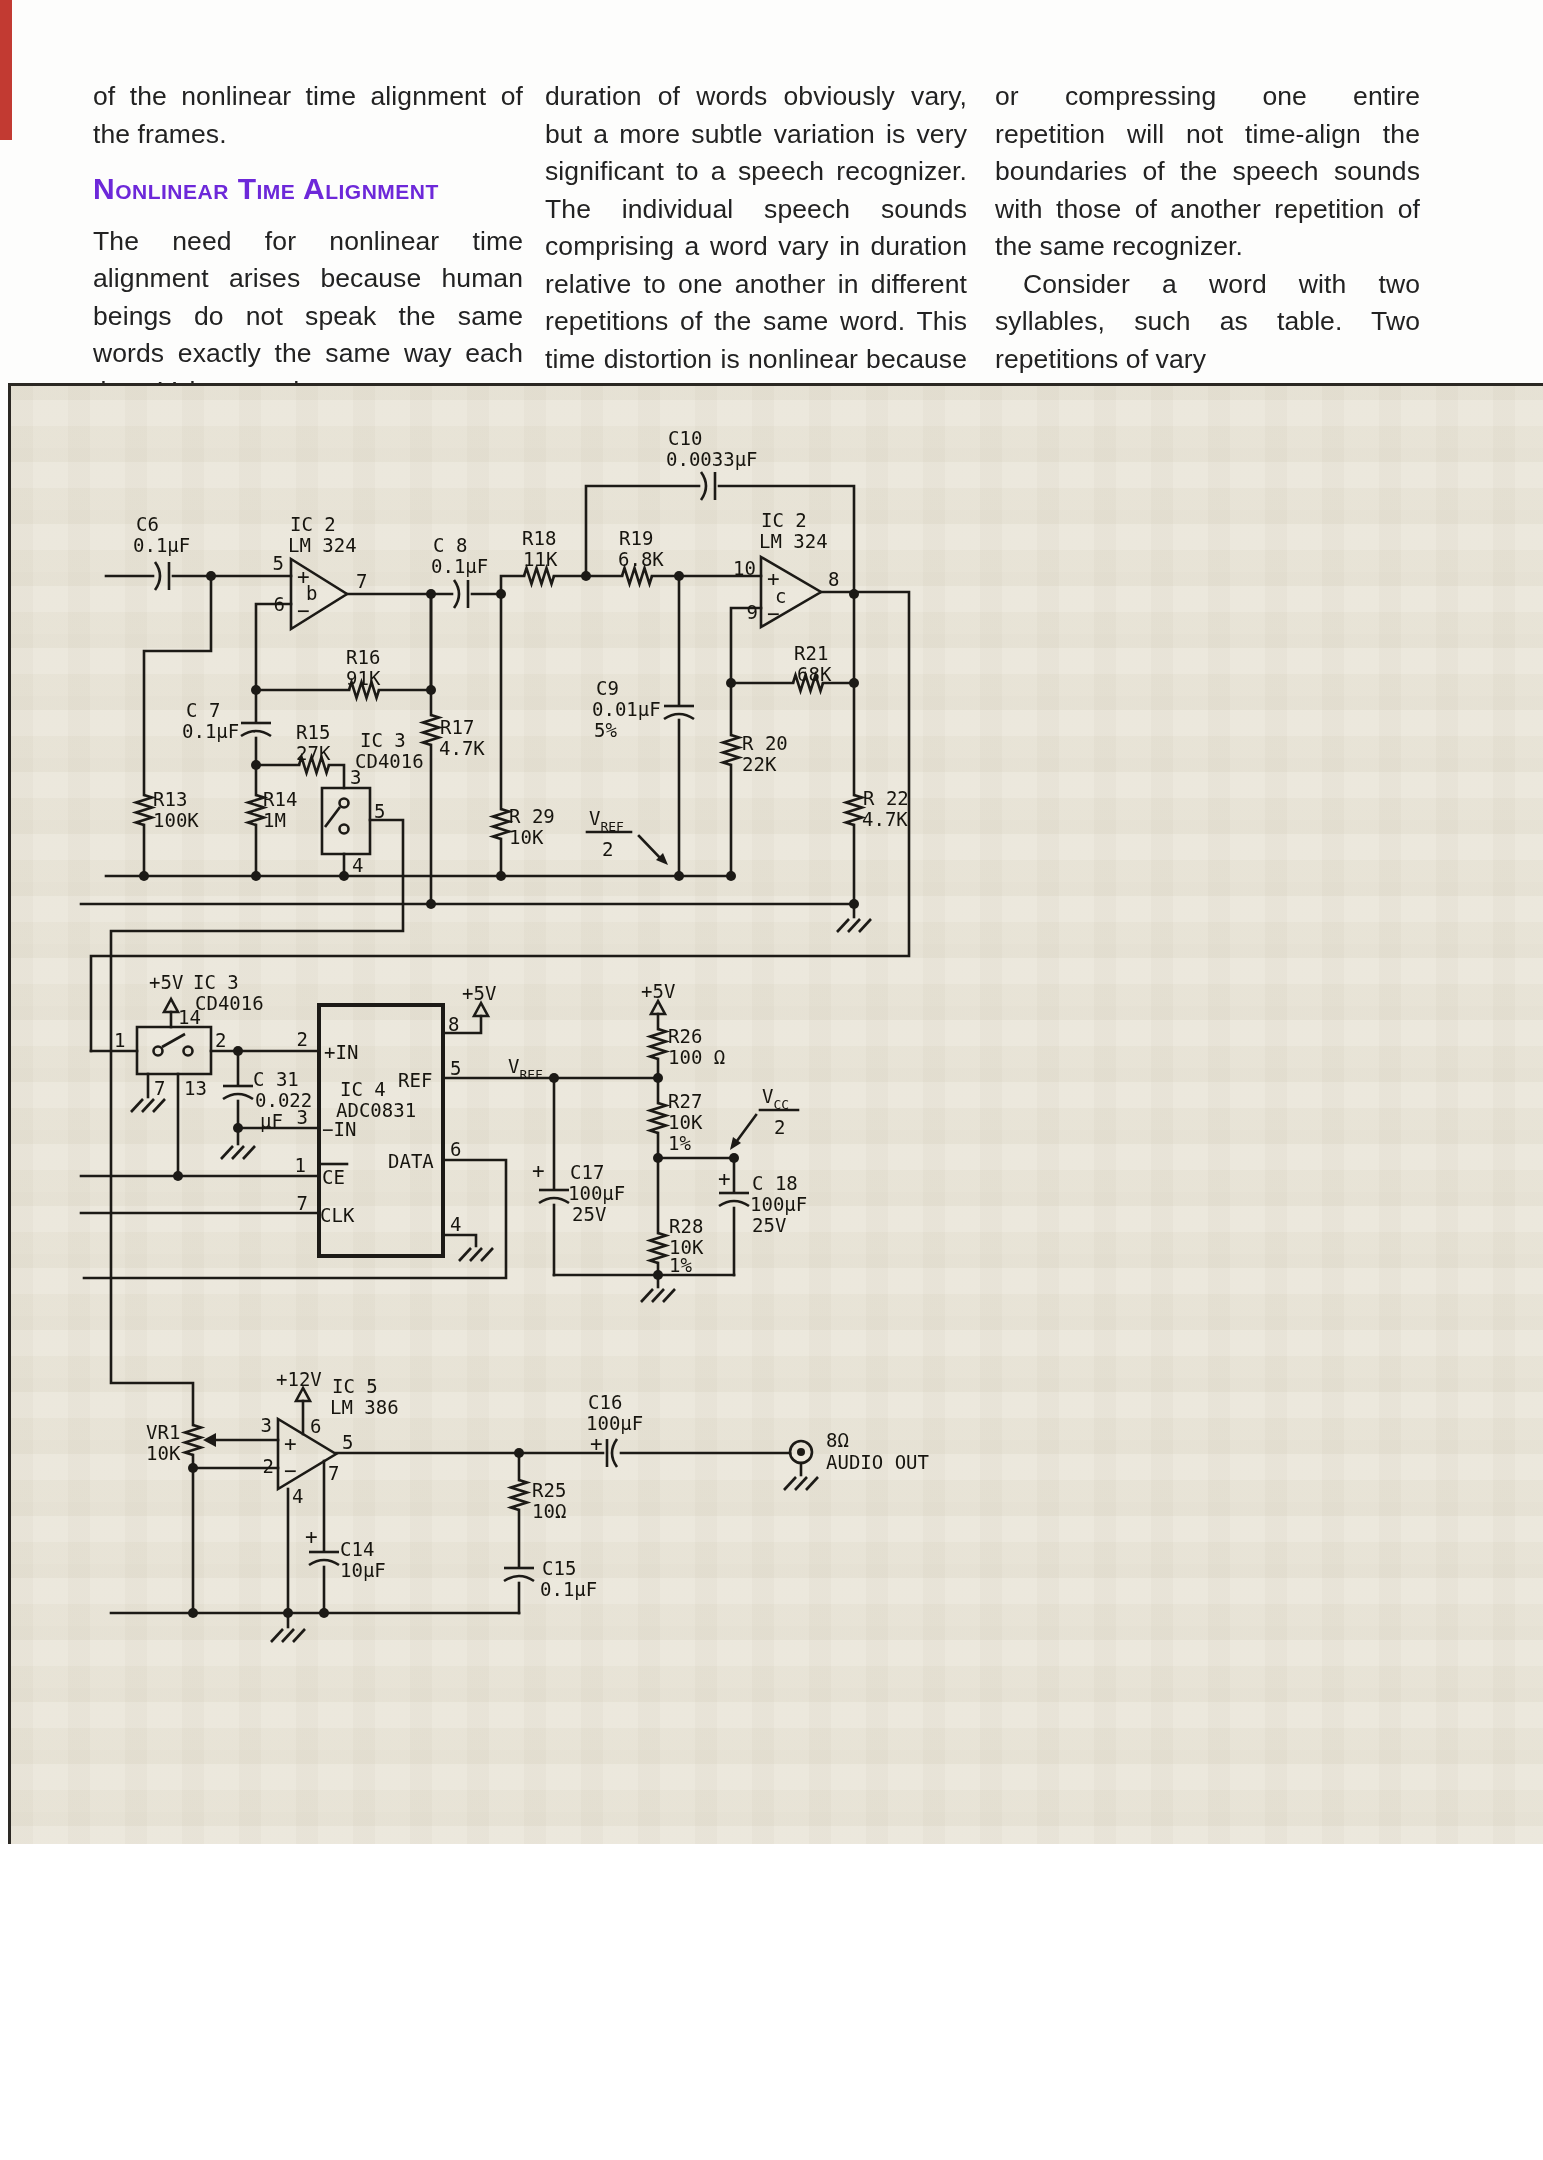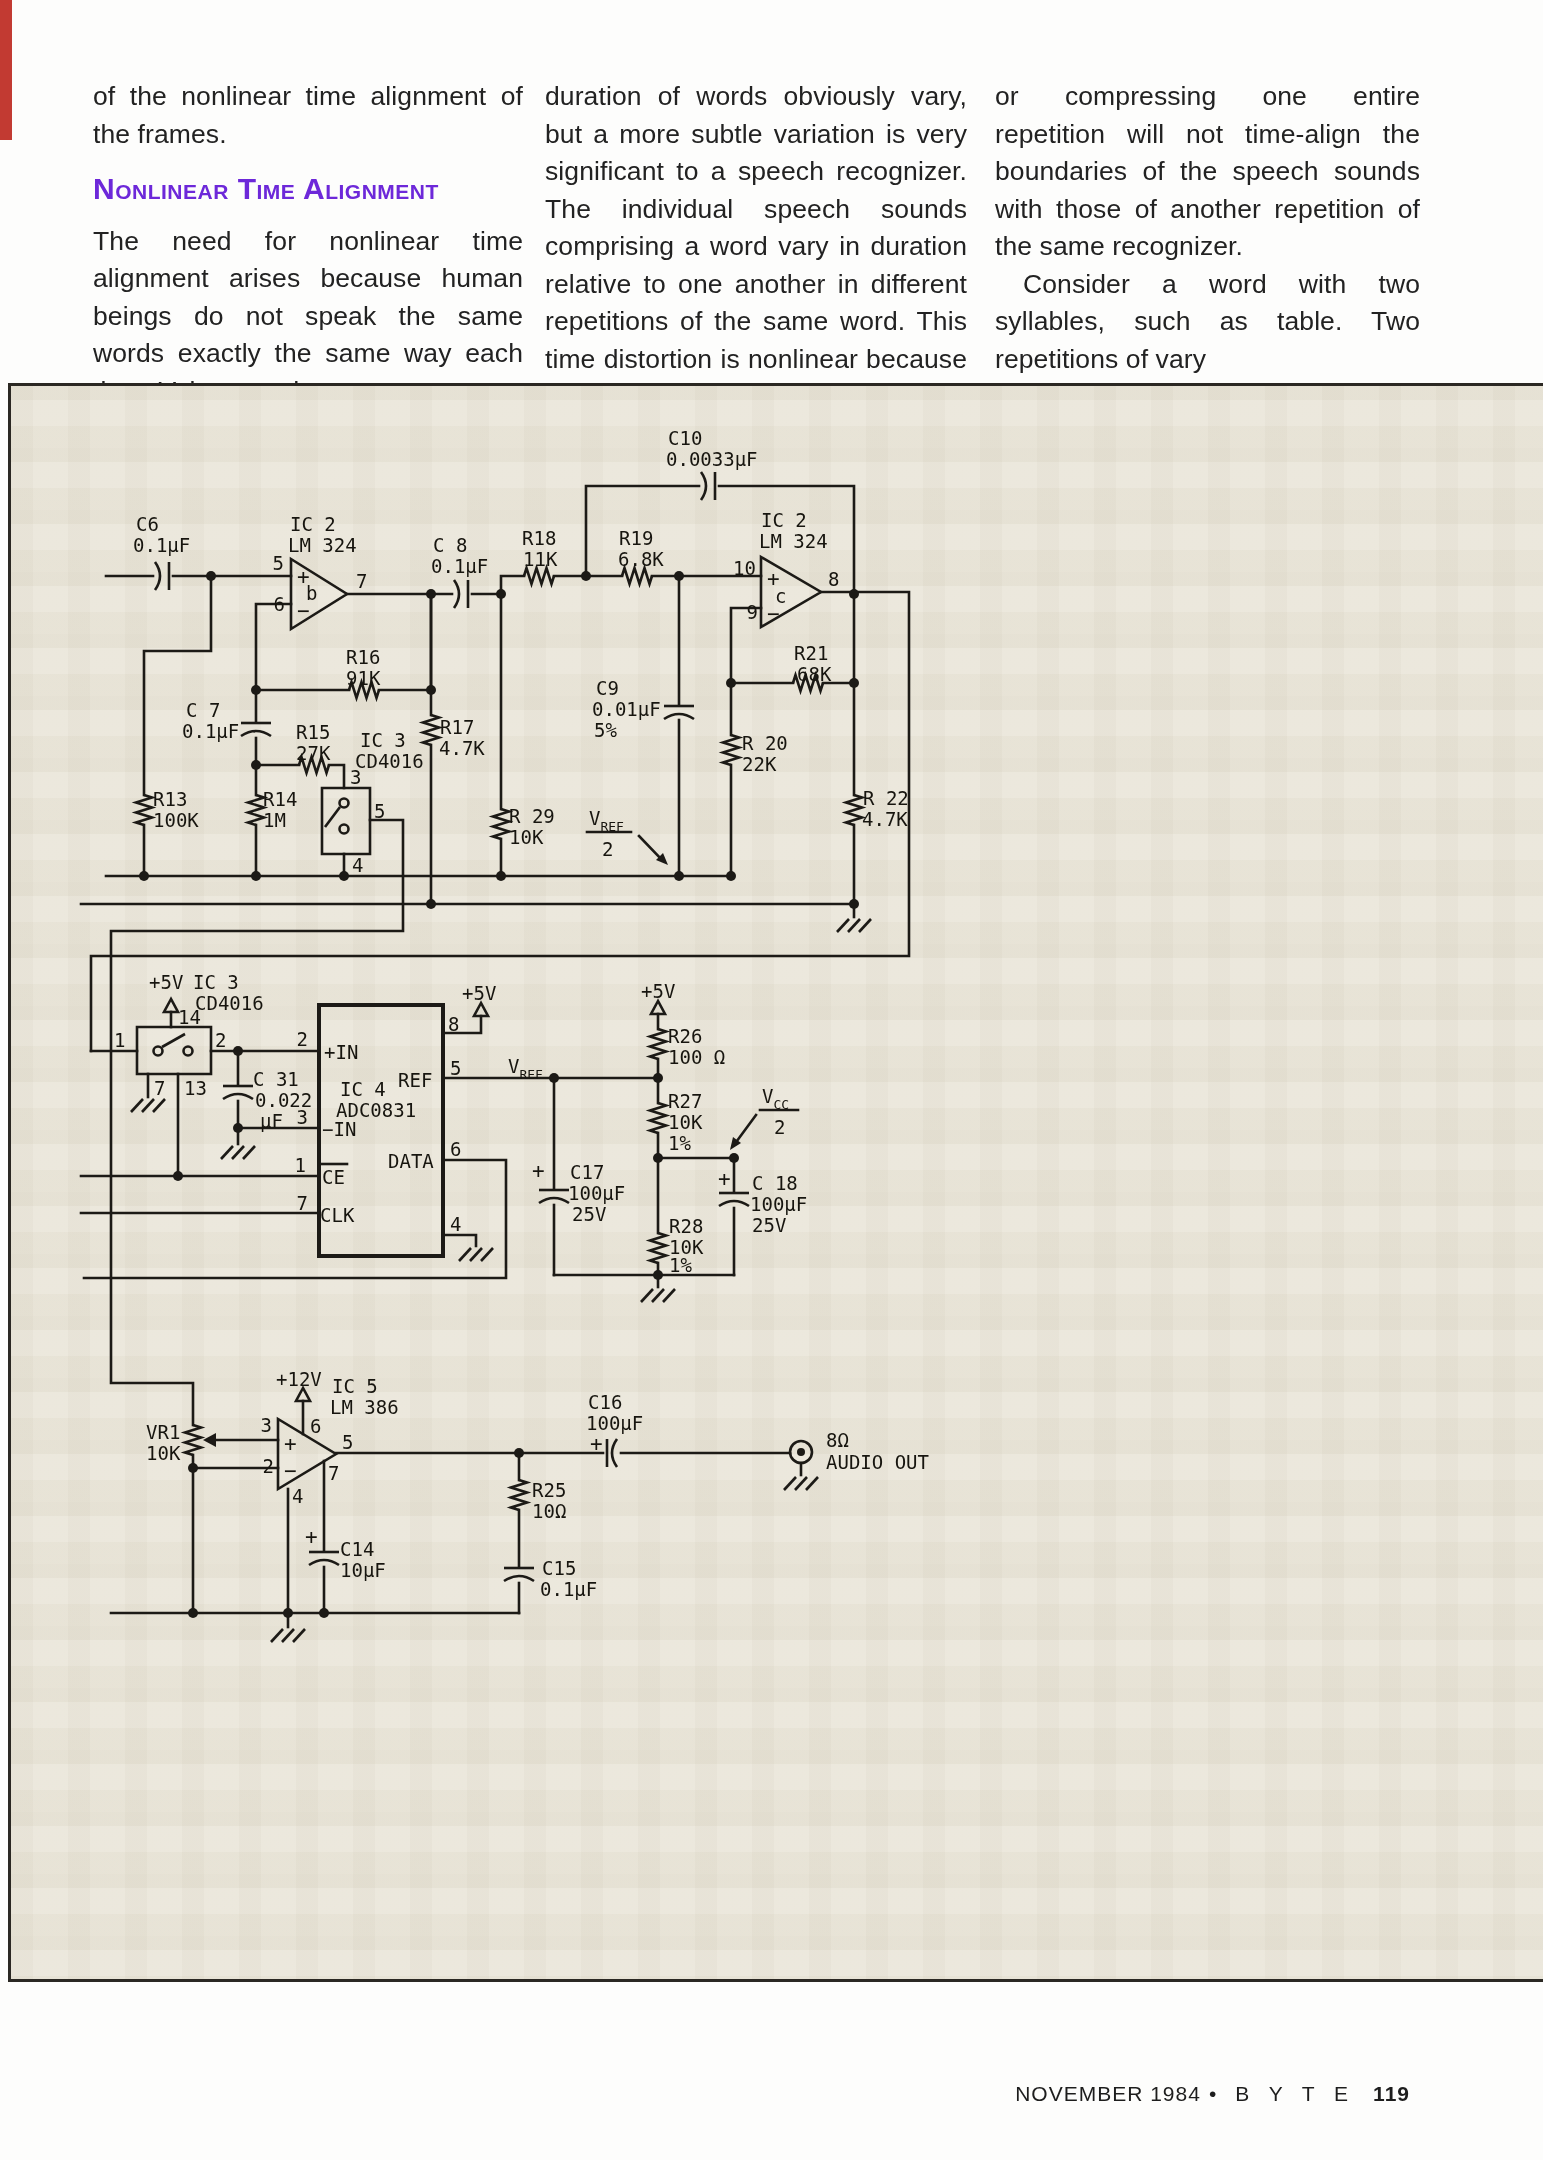--- a/index.html
+++ b/index.html
@@ -1,16 +1,16 @@
 <!DOCTYPE html>
 <html><head>
 <meta charset="utf-8">
 <style>
   html,body{margin:0;padding:0;background:#ffffff;}
-  #page{position:relative;width:1543px;height:2160px;background:#fdfdfc;overflow:hidden;
+  #page{position:relative;width:1543px;height:1844px;background:#fdfdfc;overflow:hidden;
         font-family:"Liberation Sans",sans-serif;color:#1b1b1b;}
   #red-mark{position:absolute;left:0;top:0;width:12px;height:140px;background:#c23a32;}
   .col{position:absolute;top:78px;font-size:26.5px;line-height:37.5px;text-align:justify;
        color:#222;letter-spacing:.1px;}
   #col1{left:93px;width:430px;}
   #col2{left:545px;width:422px;}
   #col3{left:995px;width:425px;}
   .col p{margin:0;}
   .col h2{margin:17px 0 15px 0;font-size:30px;font-weight:600;letter-spacing:.5px;
           font-variant:small-caps;color:#6d28d9;}

